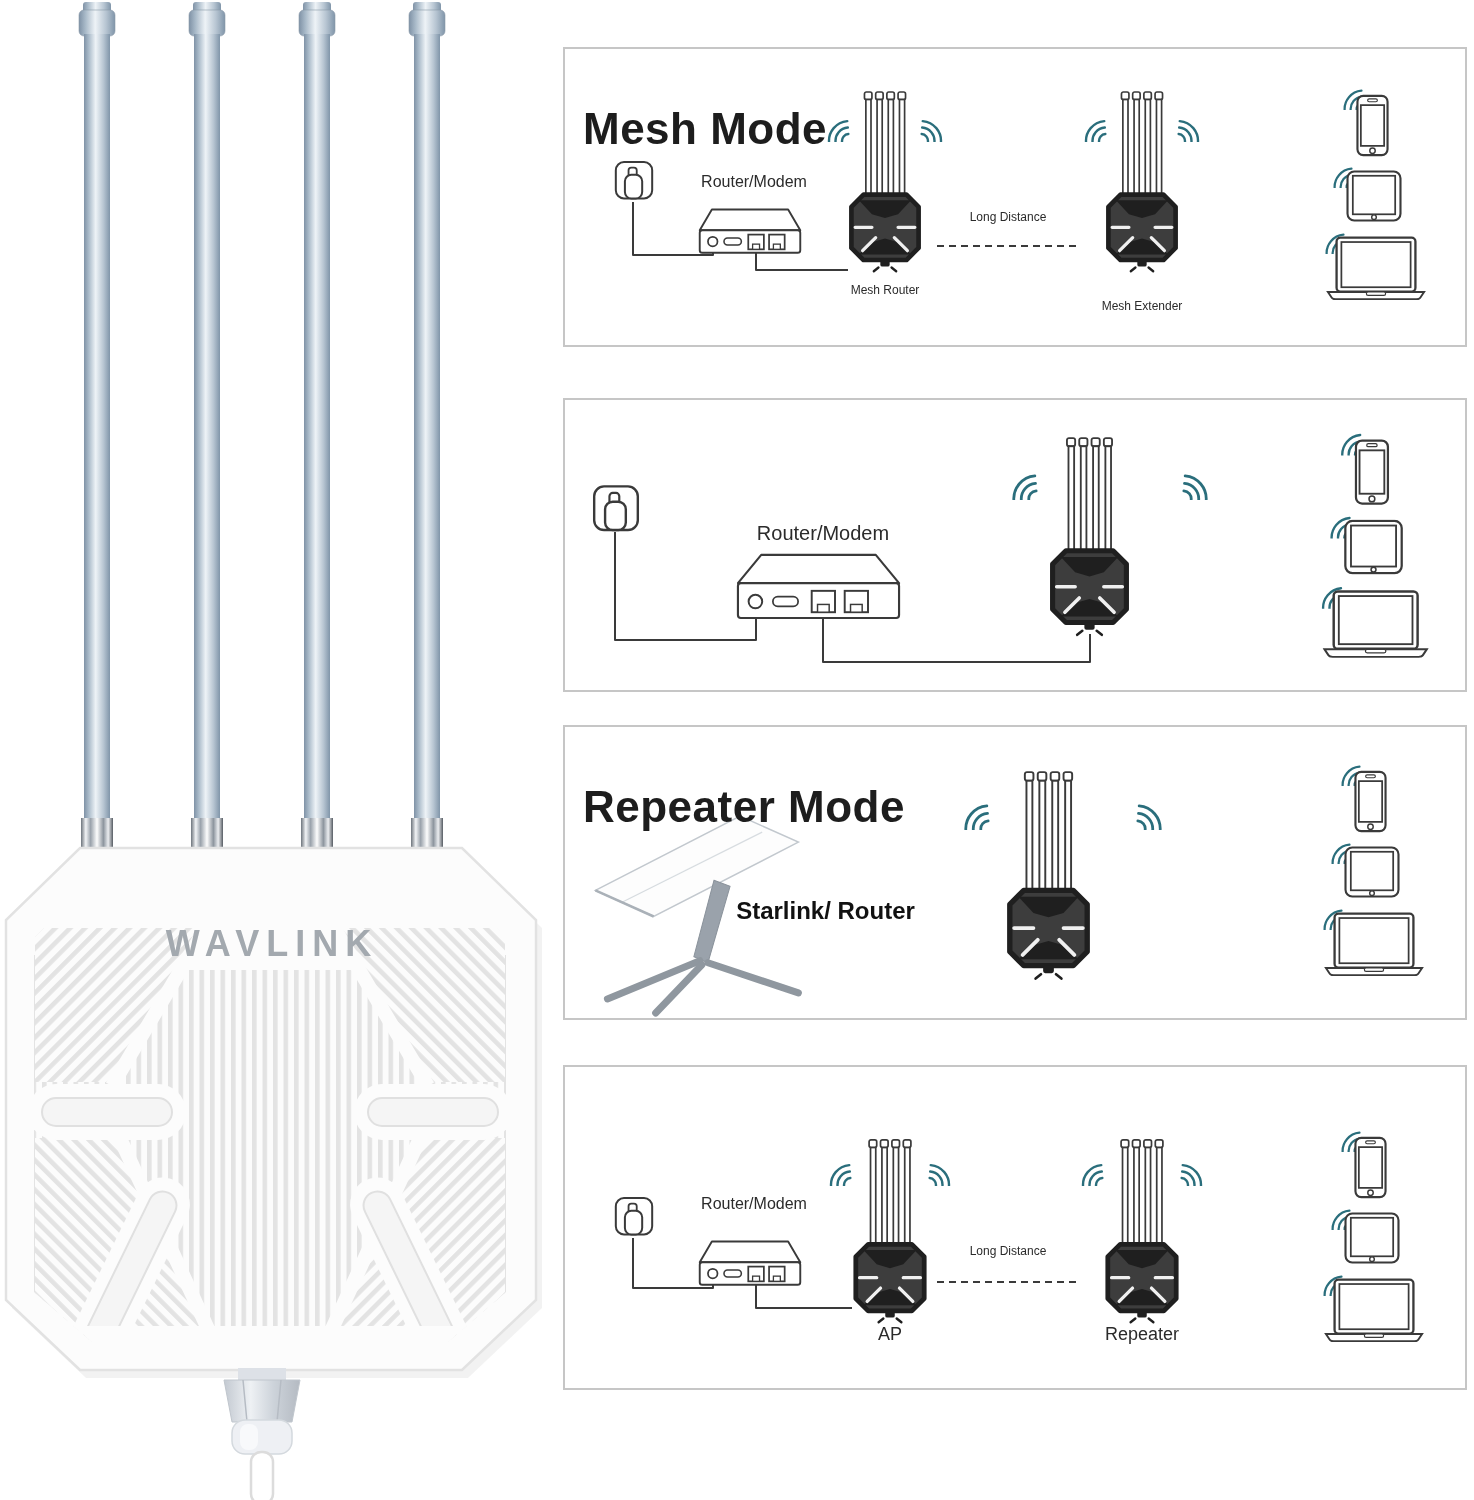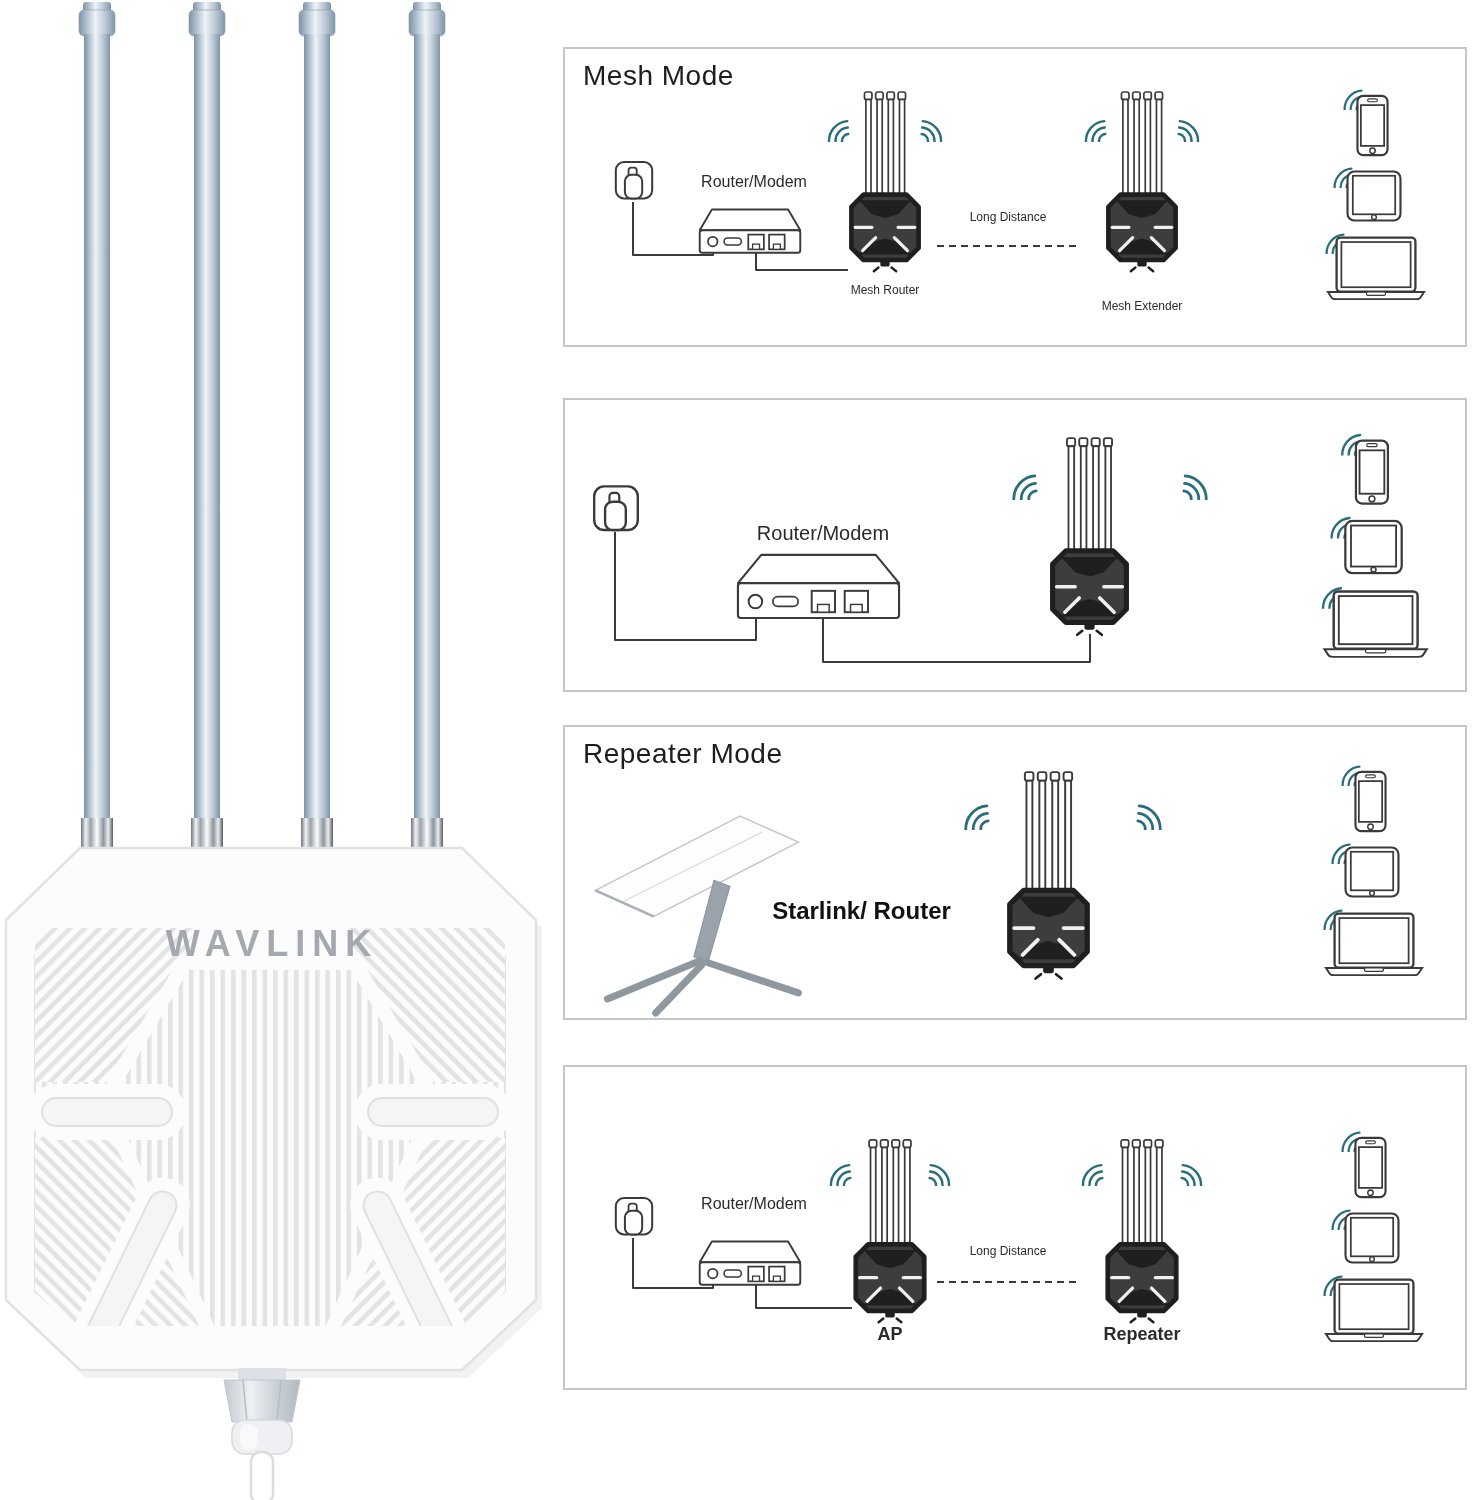--- a/index.html
+++ b/index.html
@@ -3,24 +3,24 @@
 <meta charset="utf-8">
 <style>
   :root{
     --wifi:#2a6e7c; --line:#3a3a3a; --device:#3d3d3d; --device-dark:#1f1f1f;
     --border:#c6c6c6; --ink:#1d1d1d; --label:#2b2b2b; --logo:#a3a9af;
   }
   html,body{margin:0;padding:0;background:#fff;}
   .page{position:relative;width:1474px;height:1500px;background:#fff;overflow:hidden;
         font-family:"Liberation Sans",sans-serif;}
   .panel{position:absolute;box-sizing:border-box;border:2px solid var(--border);background:#fff;}
-  .panel-title{position:absolute;font-size:28px;color:var(--ink);letter-spacing:.5px;font-weight:400;}
+  .panel-title{position:absolute;font-size:44px;color:var(--ink);letter-spacing:.5px;font-weight:700;margin-top:44px;}
   .lbl{position:absolute;color:var(--label);font-size:12px;text-align:center;line-height:1.1;}
   .lbl.sm{font-size:16px;}
-  .lbl.md{font-size:18px;font-weight:bold;}
+  .lbl.md{font-size:18px;}
   .lbl.lg{font-size:20px;}
   .lbl.bold{font-size:24px;font-weight:700;color:#111;text-align:center;}
   svg.layer{position:absolute;left:0;top:0;}
 </style>
 </head>
 <body>
 
 <div class="page">
 
   <svg class="layer" width="545" height="1500" viewBox="0 0 545 1500">
@@ -283,20 +283,20 @@
   <div class="panel-title" style="left:583px;top:60px">Mesh Mode</div>
   <div class="panel-title" style="left:583px;top:738px">Repeater Mode</div>
 
   <div class="lbl sm" style="left:686px;top:173px;width:136px">Router/Modem</div>
   <div class="lbl" style="left:823px;top:284px;width:124px">Mesh Router</div>
   <div class="lbl" style="left:938px;top:211px;width:140px">Long Distance</div>
   <div class="lbl" style="left:1070px;top:300px;width:144px">Mesh Extender</div>
 
   <div class="lbl lg" style="left:748px;top:522px;width:150px">Router/Modem</div>
 
-  <div class="lbl bold" style="left:764px;top:898px;width:195px">Starlink/ Router</div>
+  <div class="lbl bold" style="left:728px;top:898px;width:195px">Starlink/ Router</div>
 
   <div class="lbl sm" style="left:686px;top:1195px;width:136px">Router/Modem</div>
   <div class="lbl md" style="left:850px;top:1325px;width:80px">AP</div>
   <div class="lbl" style="left:938px;top:1245px;width:140px">Long Distance</div>
   <div class="lbl md" style="left:1082px;top:1325px;width:120px">Repeater</div>
 
 </div>
 
 </body></html>

